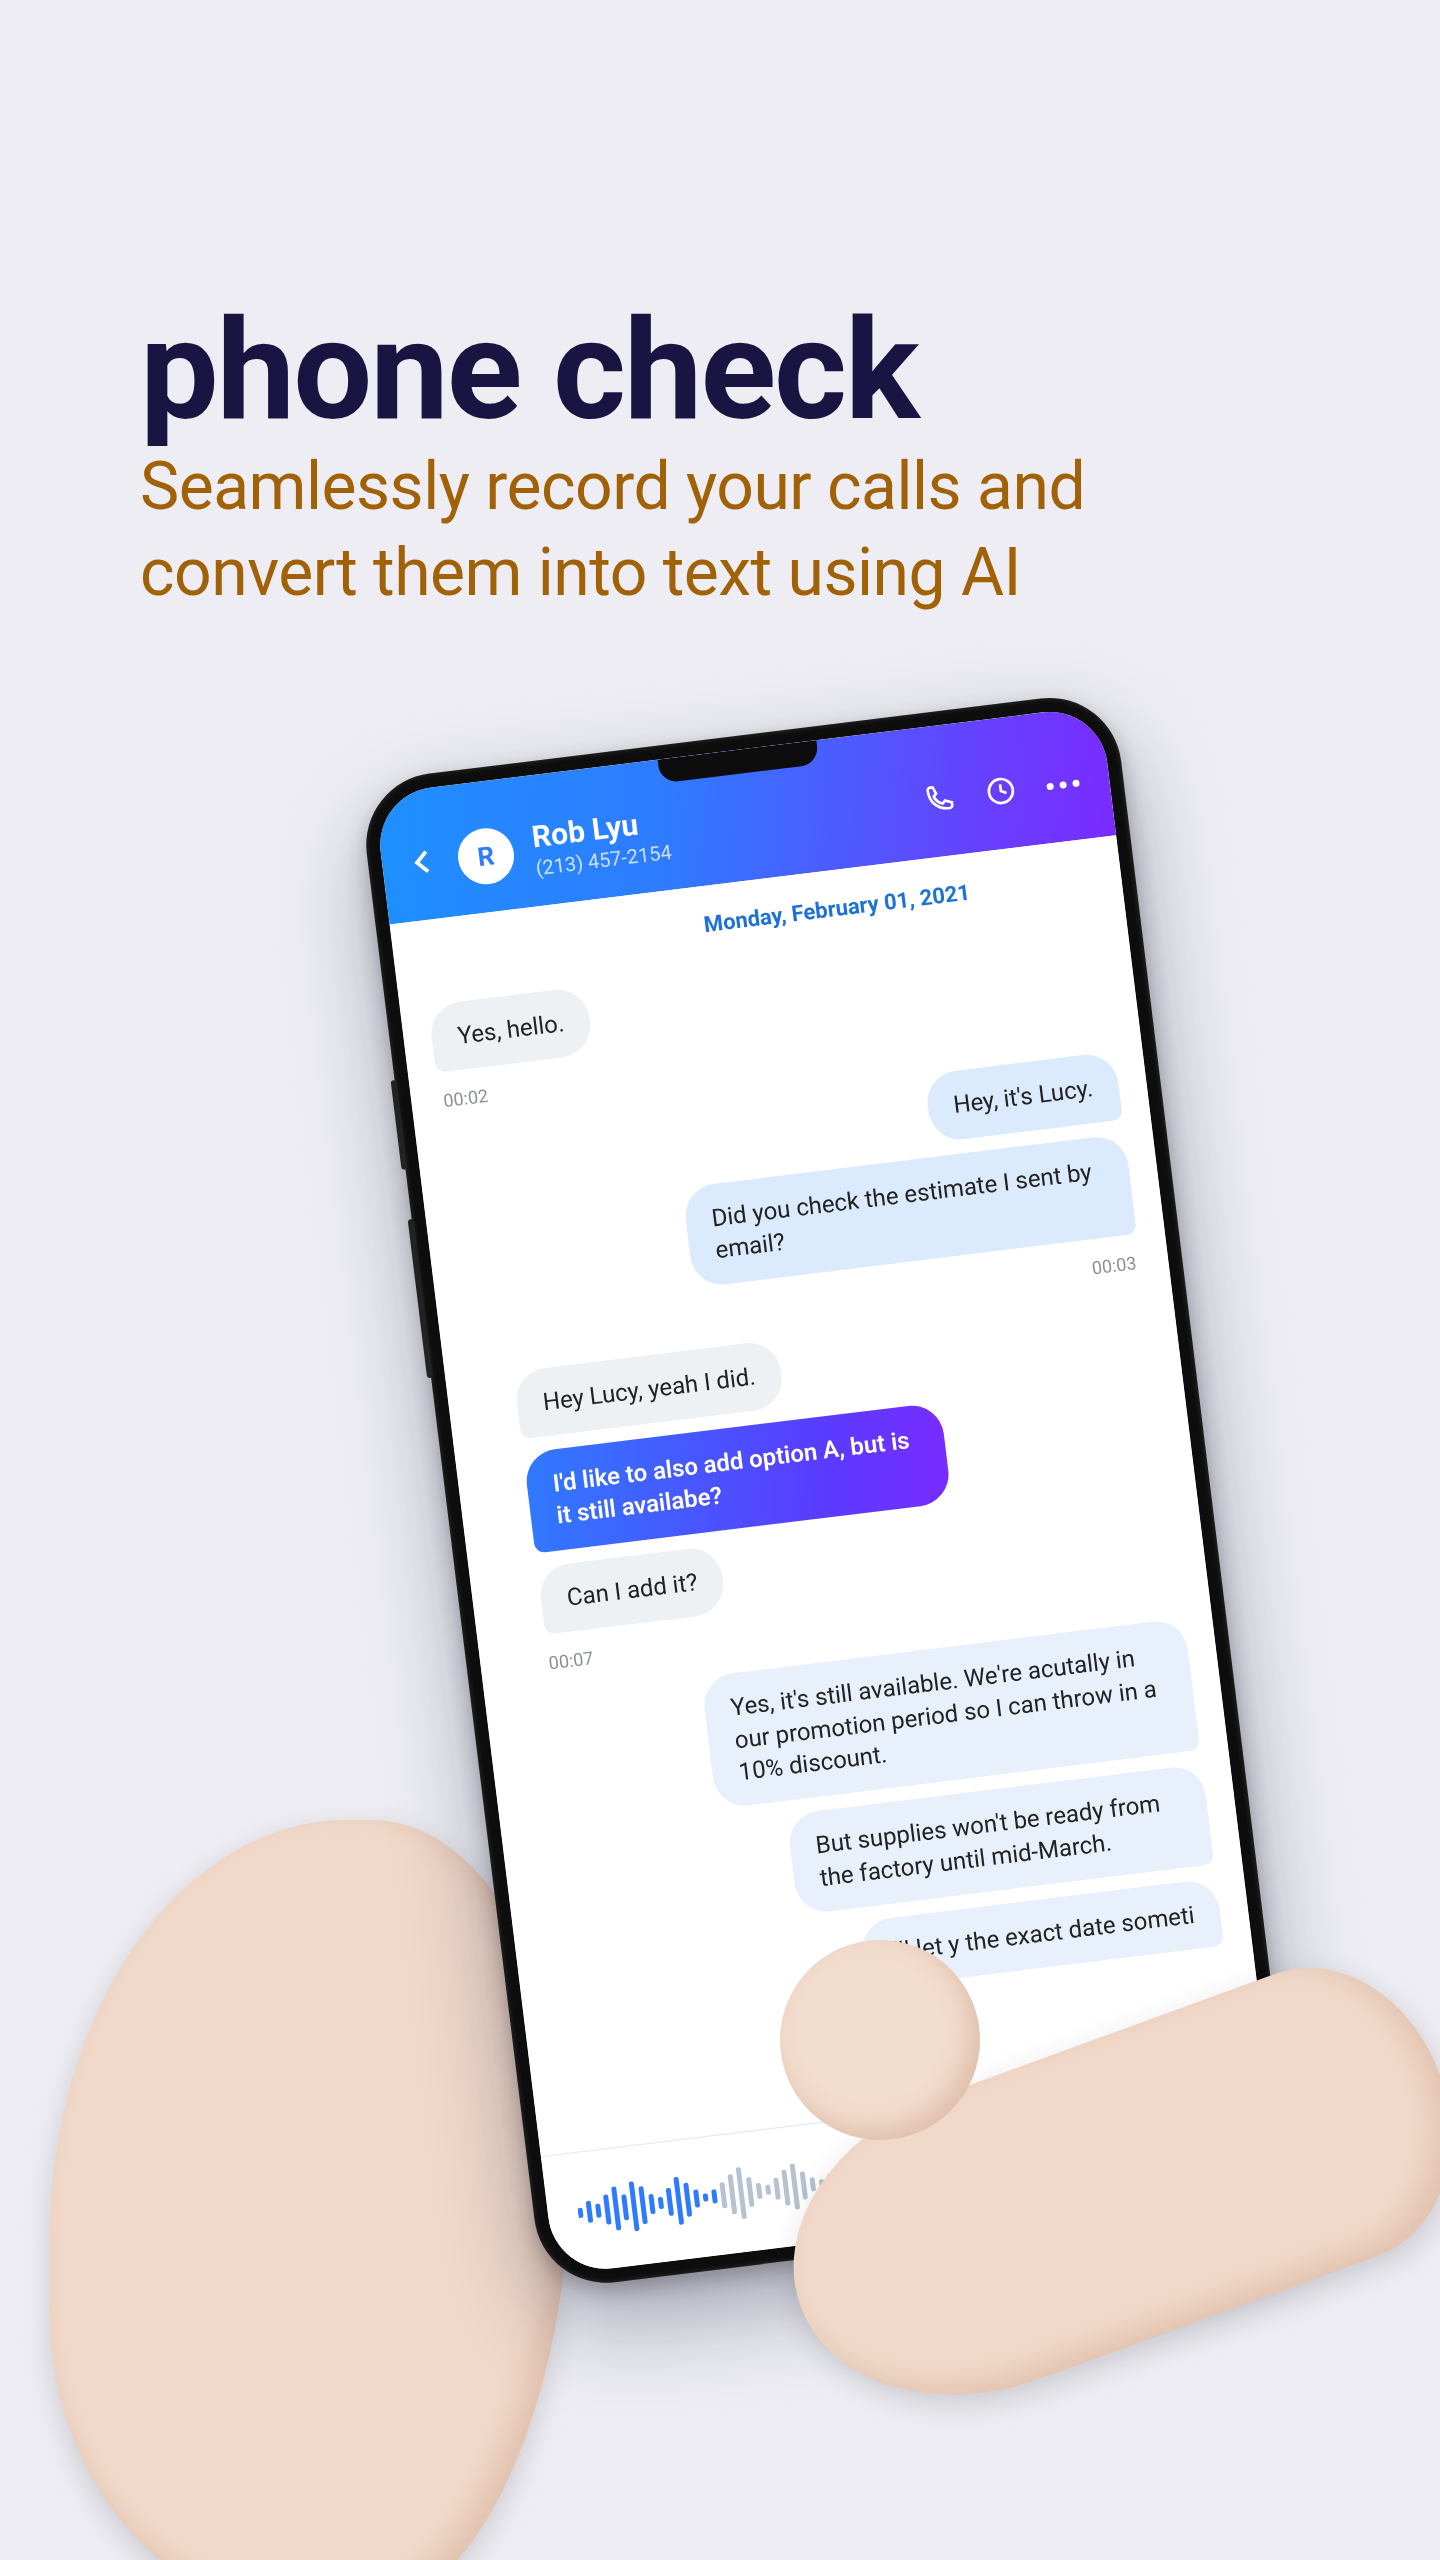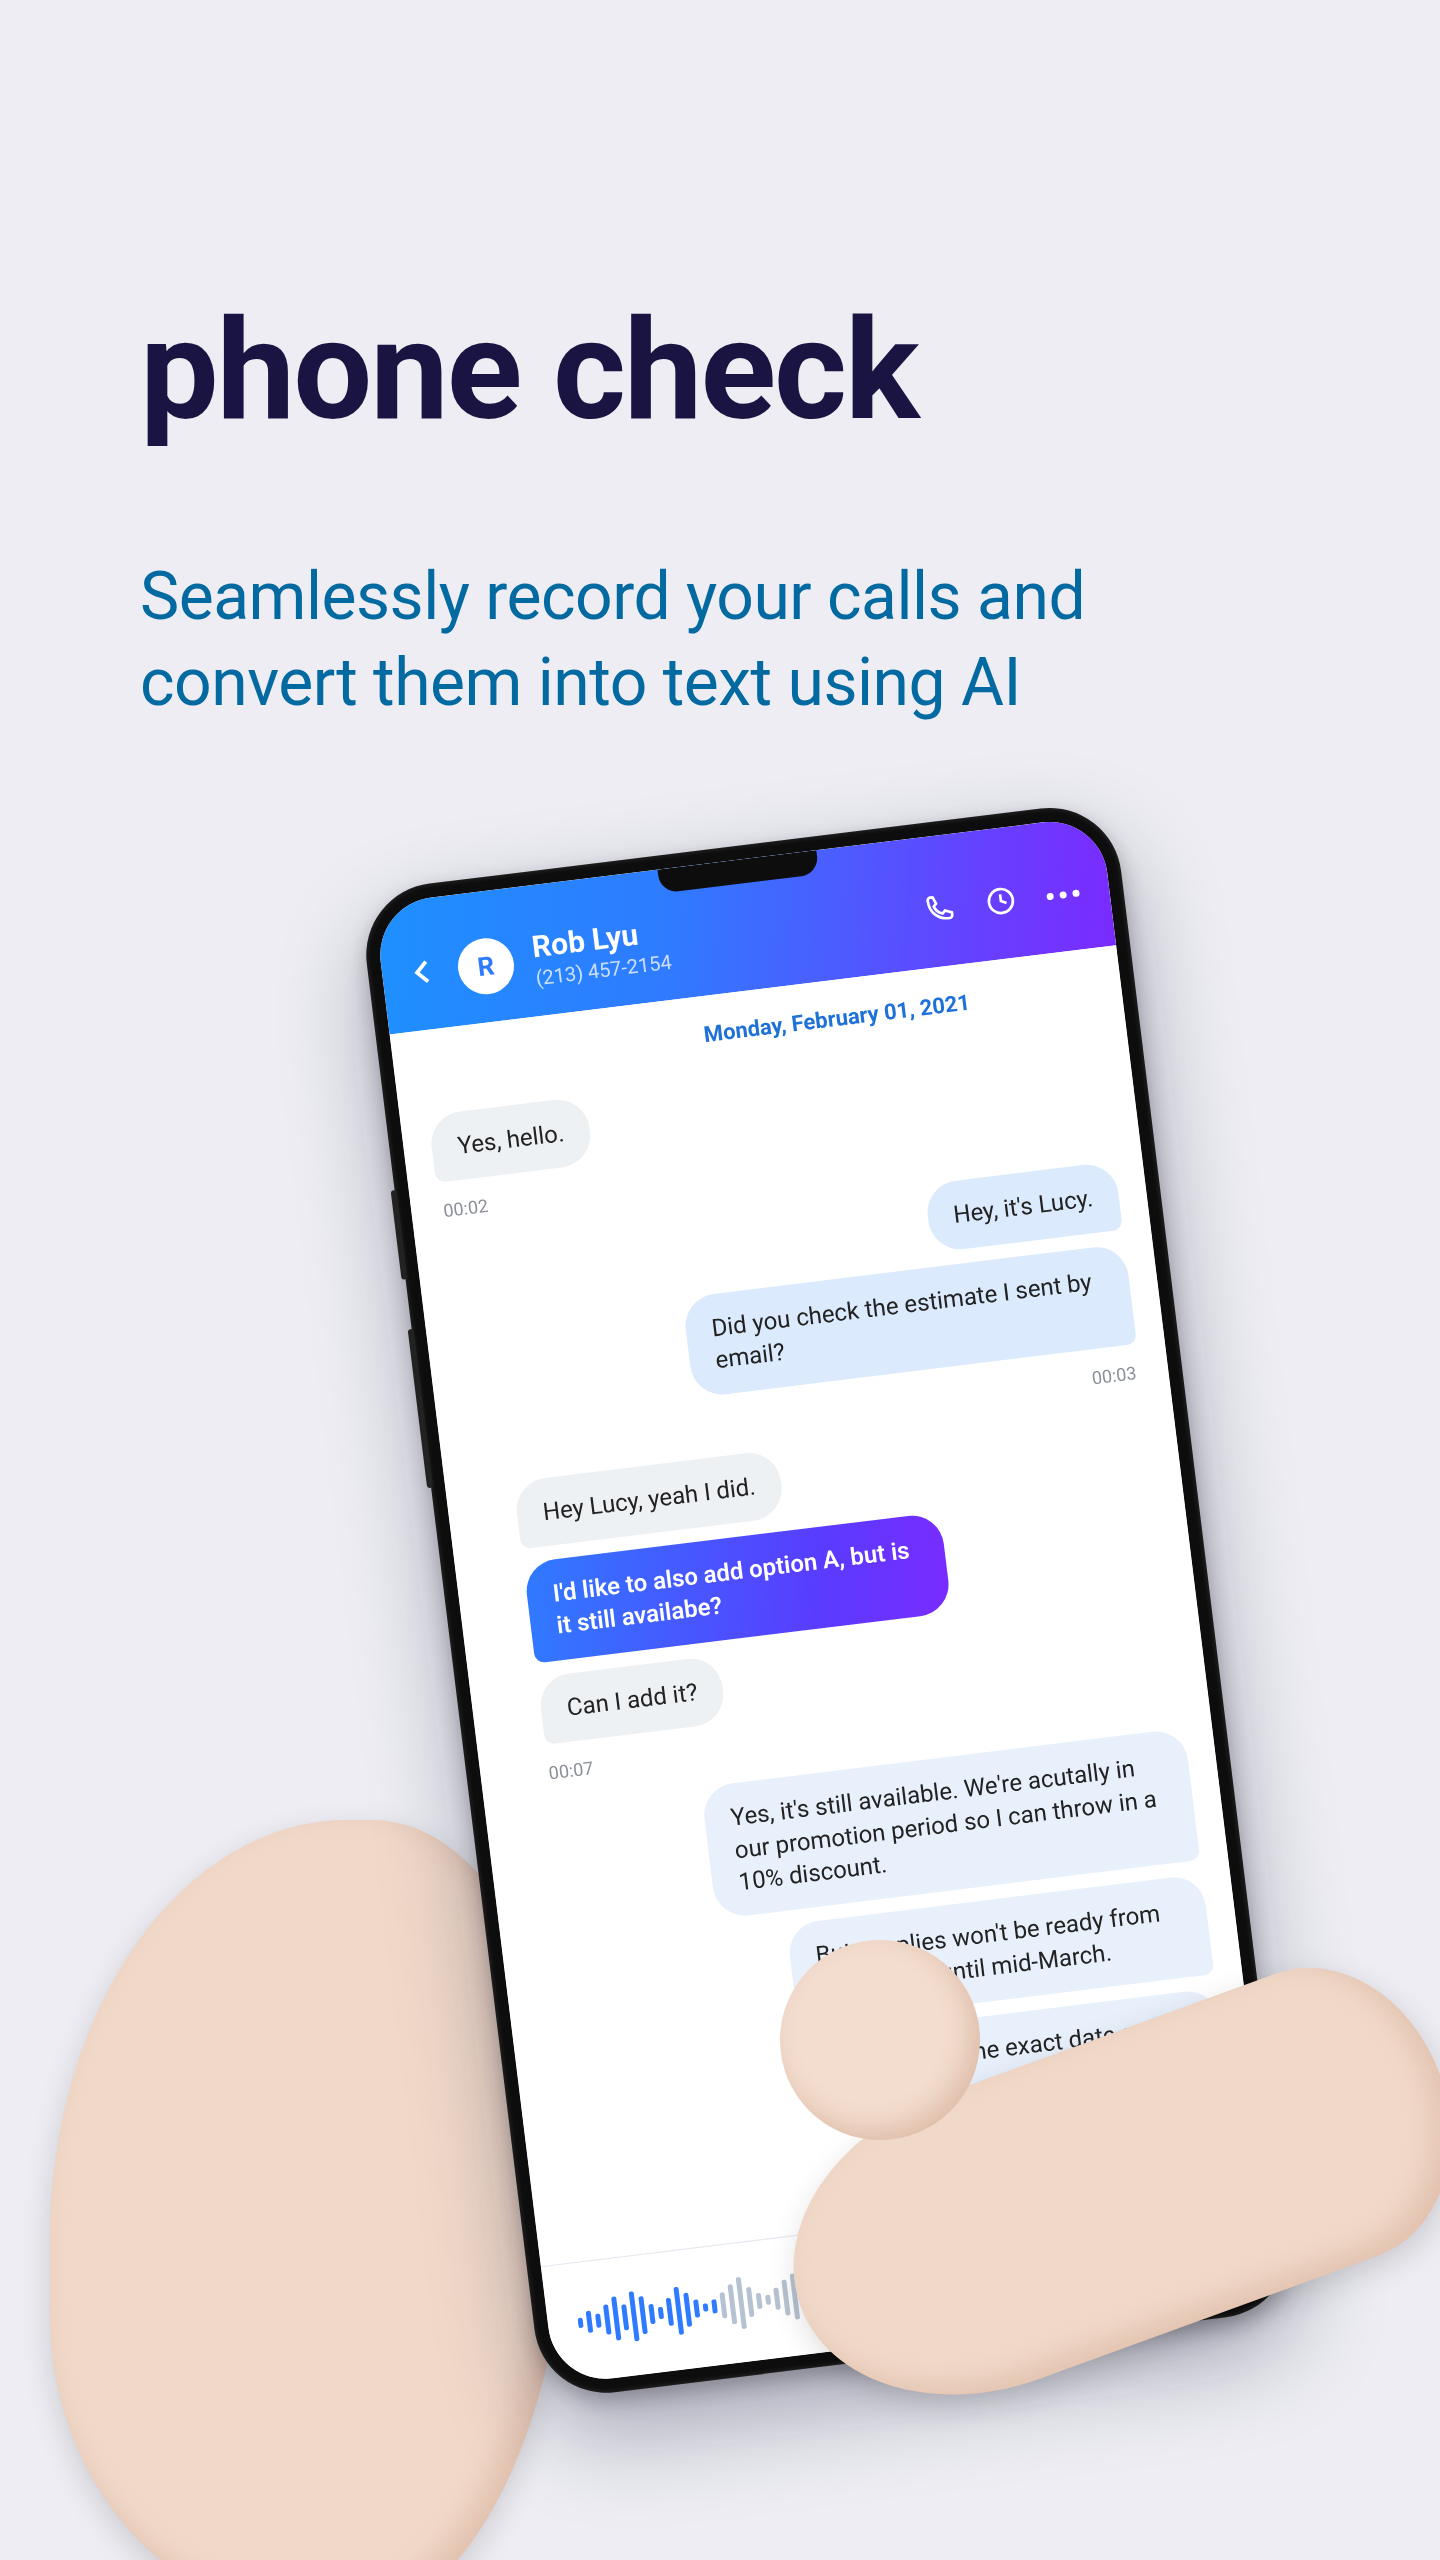--- a/index.html
+++ b/index.html
@@ -20,24 +20,23 @@
     flex-direction: column;
   }
   .headline {
     font-weight: 700;
     font-size: 140px;
     line-height: 1.05;
     color: #1a1443;
     letter-spacing: -2px;
   }
   .subhead {
-    margin-top: 110px;
     font-size: 66px;
     line-height: 1.3;
-    color: #0369a1;
+    color: #a16207;
     font-weight: 400;
     letter-spacing: -0.5px;
   }
 
   
   .stage {
     position: relative;
     flex: 1;
     margin-top: 120px;
   }

